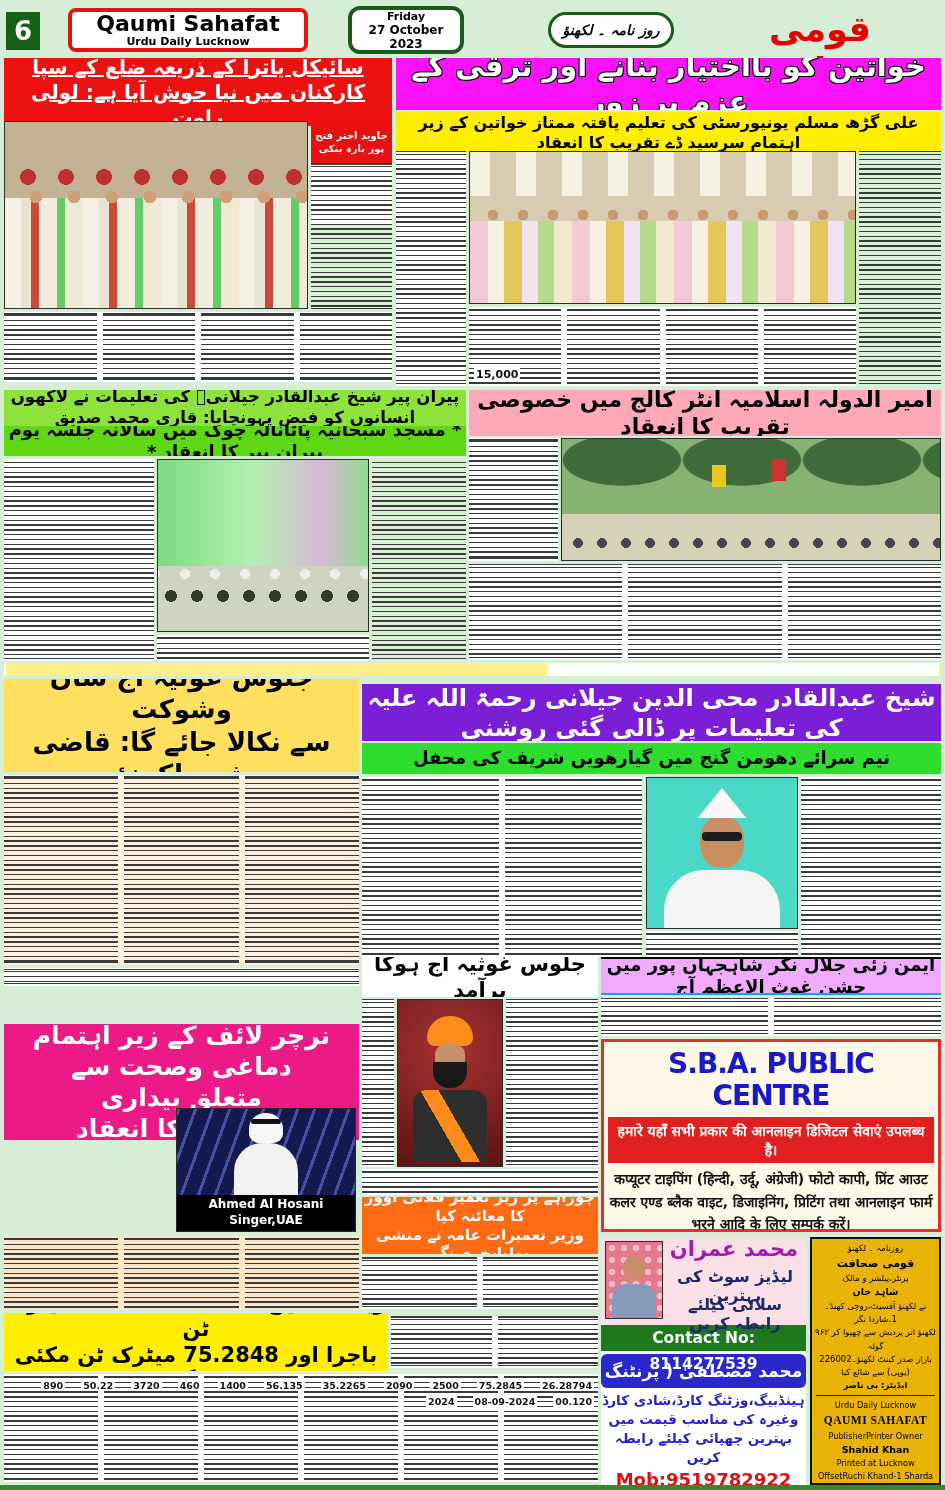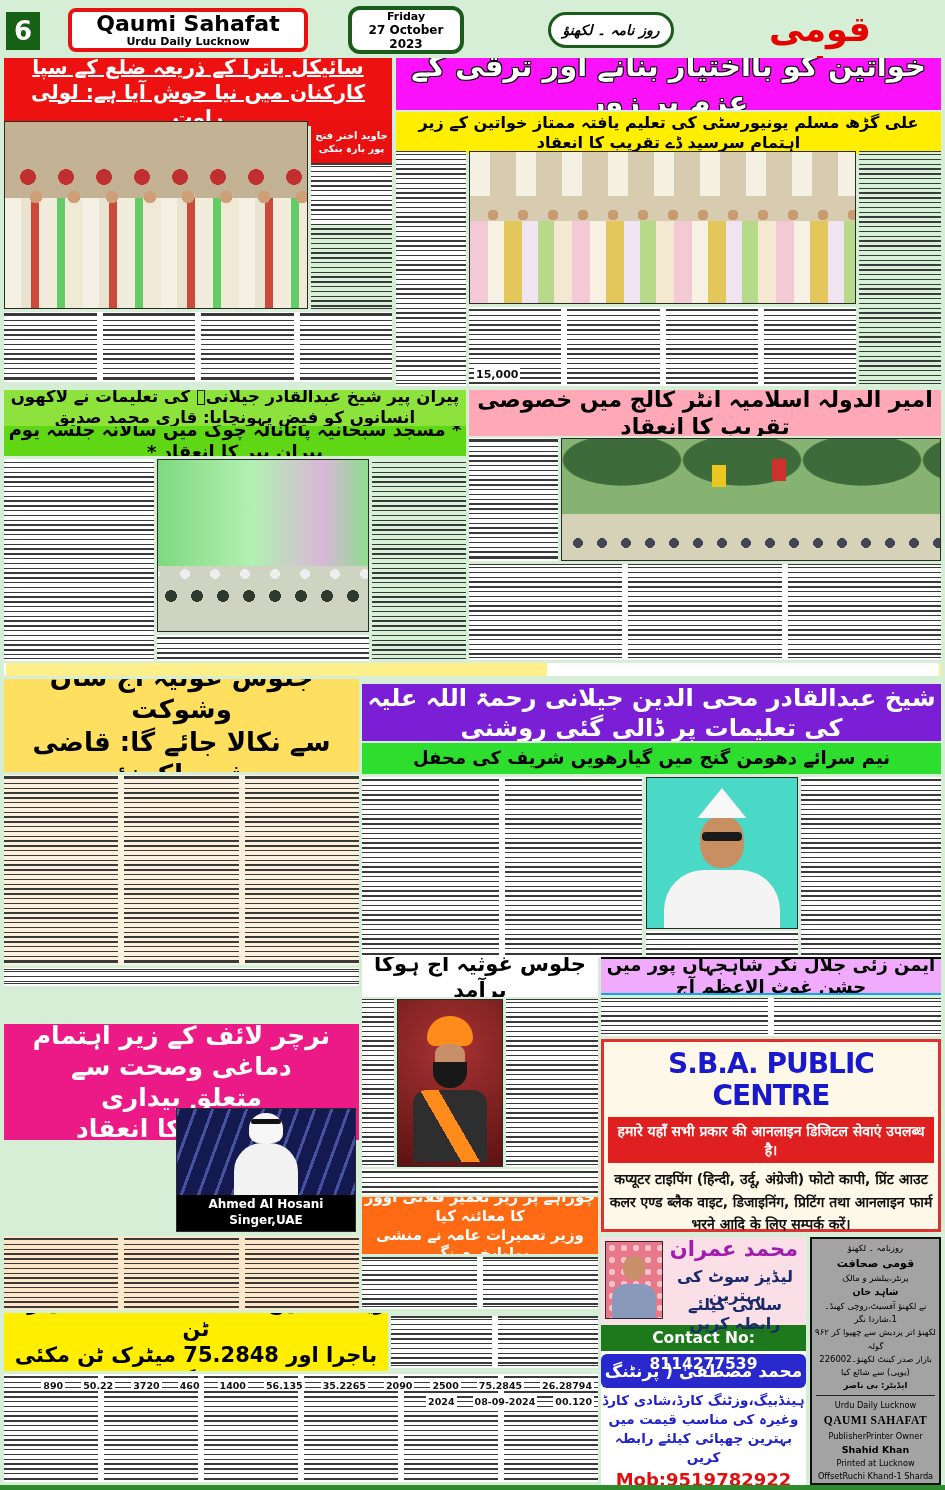--- a/index.html
+++ b/index.html
@@ -112,21 +112,21 @@
   .imr{background:#fff;}
   .imr-top{position:relative;height:88px;background:#fbdfe6;}
   .imr-name{position:absolute;right:6px;top:0;width:132px;color:#a21caf;font-size:21px;font-weight:900;text-align:center;direction:rtl;}
   .imr-line{position:absolute;right:2px;width:138px;color:#1a2a6a;font-size:16px;font-weight:800;text-align:center;direction:rtl;}
   .imr-contact{background:#1c7a1c;color:#fff;font-size:15.5px;text-align:center;height:26px;line-height:26px;font-weight:700;}
   .imr-press{background:#2828cc;color:#fff;font-size:17px;font-weight:900;text-align:center;height:34px;line-height:34px;border-radius:6px;margin:3px 0;direction:rtl;}
   .imr-desc div{color:#2323cc;font-size:13.5px;font-weight:800;text-align:center;line-height:1.4;direction:rtl;}
   .imr-mob{color:#e01010;font-size:18px;font-weight:900;text-align:center;margin-top:2px;}
 
   
-  .pub{background:#a3a3a3;border:2px solid #111;padding:3px 2px;text-align:center;overflow:hidden;}
+  .pub{background:#eab308;border:2px solid #111;padding:3px 2px;text-align:center;overflow:hidden;}
   .pub-ur div{font-size:8.5px;line-height:1.55;direction:rtl;}
   .pub-ur div:nth-child(2){font-size:11px;font-weight:700;}
   .pub-ur div:nth-child(4){font-weight:700;font-size:9.5px;}
   .pub-ur div:nth-child(9){font-weight:700;}
   .pub-div{border-top:1.5px solid #222;margin:3px 2px;}
   .pub-en div{font-size:8.2px;line-height:1.55;}
   .pub-en div:nth-child(2){font-size:11.5px;font-weight:700;font-family:"Liberation Serif",serif;letter-spacing:.5px;}
   .pub-en div:nth-child(4){font-size:9.5px;font-weight:700;}
 
   .figs{display:flex;flex-wrap:wrap;gap:5px 16px;direction:rtl;align-content:flex-start;}

